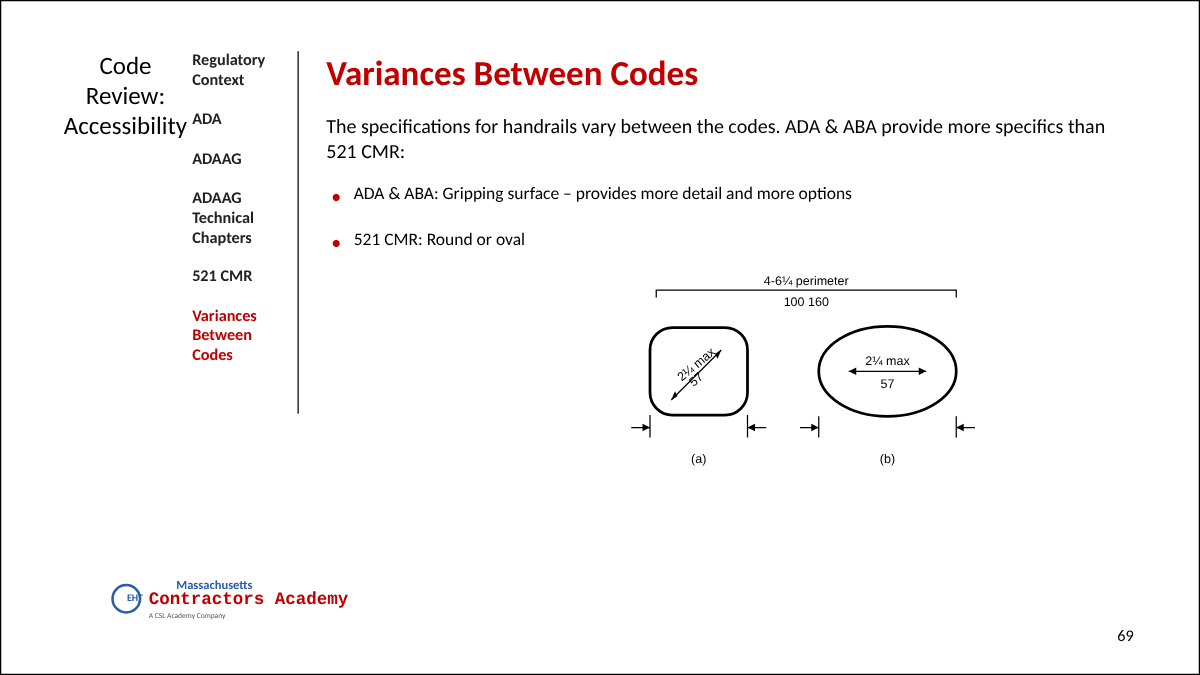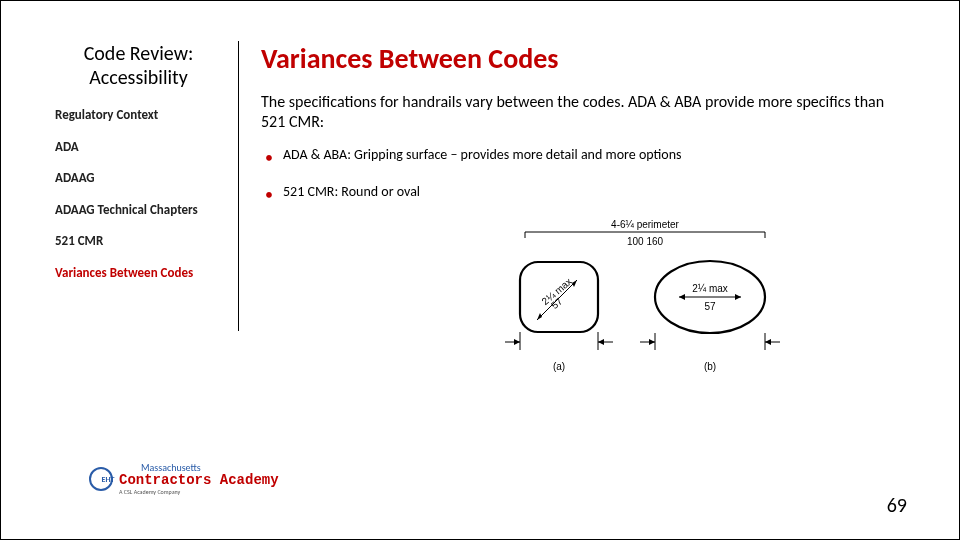--- a/index.html
+++ b/index.html
@@ -7,21 +7,21 @@
   .slide {
     width: 960px; height: 540px;
     border: 1px solid #000;
     position: relative;
     padding: 40px 50px 20px 50px;
     display: flex;
   }
   .sidebar {
     width: 175px;
     display: flex;
-    flex-direction: column;
+    flex-direction: row;
     align-items: flex-start;
   }
   .sidebar-title {
     font-size: 20px;
     font-weight: 400;
     text-align: center;
     line-height: 1.2;
     margin-bottom: 18px;
     width: 100%;
   }
@@ -79,40 +79,40 @@
     margin-top: 2px;
   }
   .figure {
     margin: 6px 0 0 100px;
     text-align: center;
   }
   .page-num {
     position: absolute;
     bottom: 22px;
     right: 52px;
-    font-size: 20px;
+    font-size: 13px;
     color: #000;
   }
   .logo {
     position: absolute;
     left: 88px;
     bottom: 44px;
     display: flex;
     align-items: center;
     gap: 6px;
   }
   .logo-badge {
     width: 24px; height: 24px;
     border: 2px solid #2a5ca8;
     border-radius: 50%;
     display: flex; align-items: center; justify-content: center;
     font-size: 8px; font-weight: 700; color: #2a5ca8; padding-left: 14px;
   }
   .logo-text { display: flex; flex-direction: column; line-height: 1.0; }
-  .logo-line1 { font-size: 10px; font-weight: 400; color: #2a5ca8; padding-left: 22px; }
+  .logo-line1 { font-size: 10px; font-weight: 700; color: #2a5ca8; padding-left: 22px; }
   .logo-line2 { font-size: 14px; font-weight: 700; color: #c00000; font-family: Liberation Mono, monospace; }
   .logo-tag { font-size: 6px; color: #555; margin-top: 2px; }
   
   .dim-label { font-size: 10px; fill: #000; font-family: Arial, sans-serif; }
   .dim-line { stroke: #000; stroke-width: 1; fill: none; }
   .shape { stroke: #000; stroke-width: 2.2; fill: none; }
 </style>
 </head>
 <body>
 

